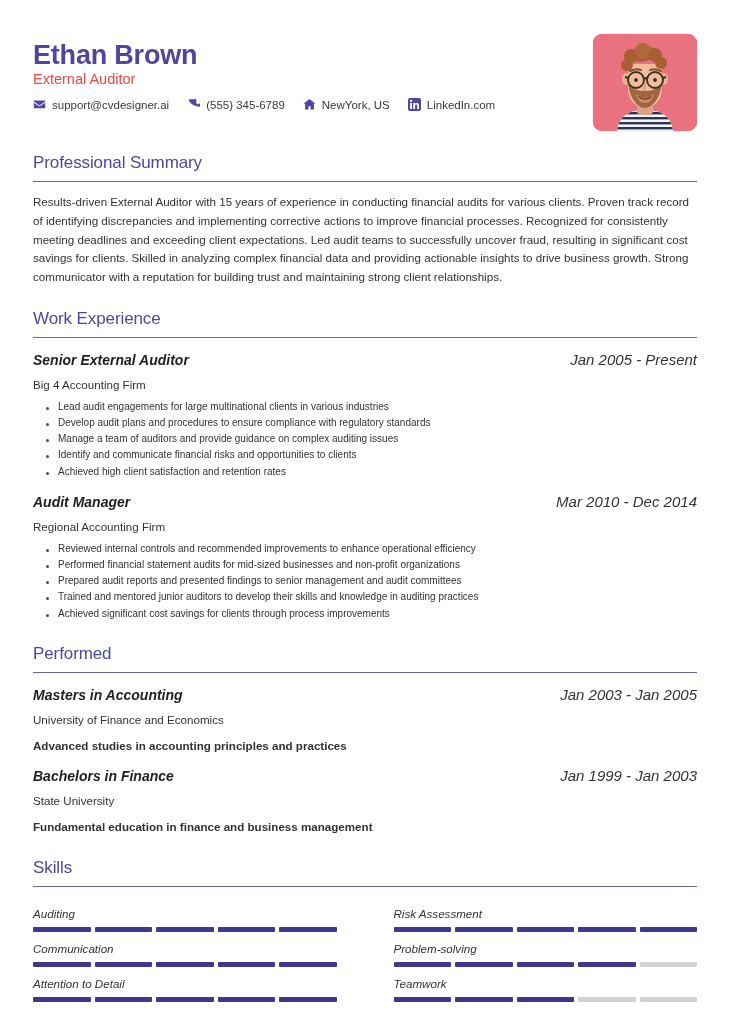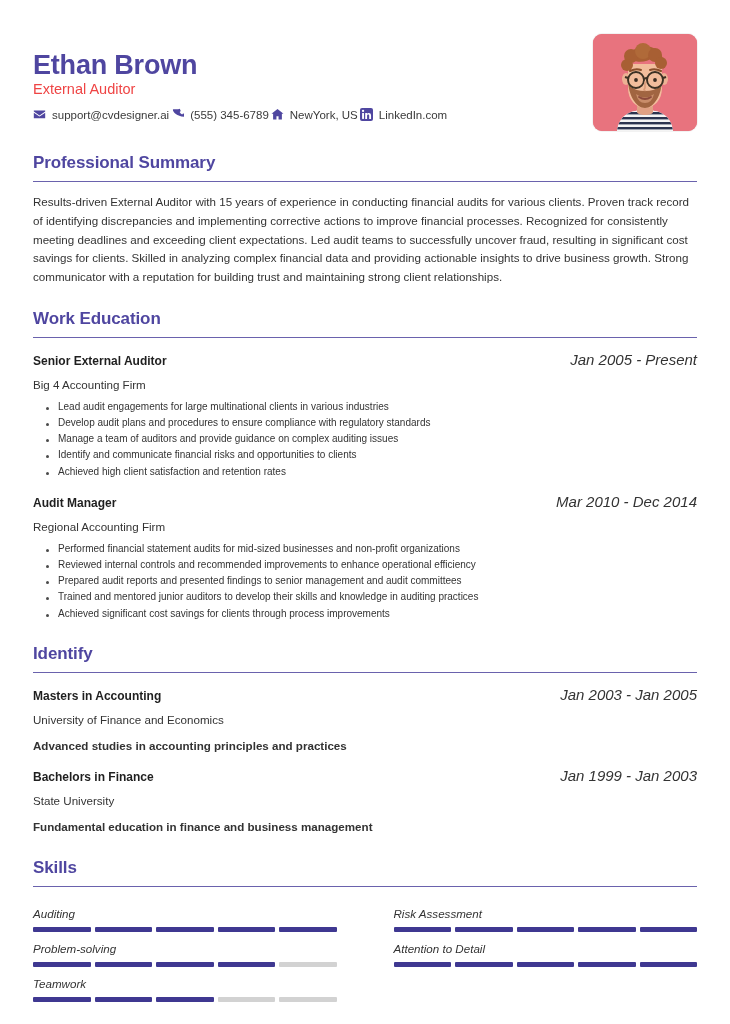--- a/index.html
+++ b/index.html
@@ -26,32 +26,31 @@
     justify-content: space-between;
     margin-top: 4px;
   }
   .header-left { padding-top: 6px; }
   .name {
     font-size: 27px;
     font-weight: bold;
     color: #4f46a0;
     letter-spacing: -0.2px;
     line-height: 1.15;
-    margin-top: 10px;
   }
   .job-title {
     font-size: 14.5px;
     color: #ef4444;
     font-weight: normal;
   }
   .contact-row {
     display: flex;
     align-items: flex-start;
     margin-top: 11px;
-    gap: 2px;
+    gap: 18px;
     flex-wrap: wrap;
   }
   .contact-item {
     display: flex;
     align-items: center;
     gap: 6px;
     font-size: 11.5px;
     color: #3a3a3a;
     white-space: nowrap;
   }
@@ -75,21 +74,21 @@
     position: relative;
     background: #e8737e;
     box-shadow: 0 0 0 1px rgba(0,0,0,0.05);
   }
   .photo svg { display: block; width: 100%; height: 100%; }
 
   
   .section { margin-top: 22px; }
   .section-title {
     font-size: 17px;
-    font-weight: bold;
+    font-weight: normal;
     color: #4f46a0;
     letter-spacing: -0.1px;
   }
   .section-rule {
     height: 1px;
     background: #6a62ad;
     margin-top: 8px;
     width: 100%;
   }
 
@@ -103,23 +102,24 @@
 
   
   .entry { margin-top: 13px; }
   .entry-head {
     display: flex;
     align-items: baseline;
     justify-content: space-between;
     gap: 14px;
   }
   .entry-role {
-    font-size: 12px;
+    font-size: 14px;
     font-weight: bold;
     color: #1f1f1f;
+    font-style: italic;
   }
   .entry-dates {
     font-size: 15px;
     font-style: italic;
     color: #333333;
     white-space: nowrap;
   }
   .entry-org {
     font-size: 11.6px;
     color: #333333;
@@ -289,21 +289,21 @@
     </div>
   </div>
 
   <div class="section">
     <div class="section-title">Professional Summary</div>
     <div class="section-rule"></div>
     <div class="summary-text">Results-driven External Auditor with 15 years of experience in conducting financial audits for various clients. Proven track record of identifying discrepancies and implementing corrective actions to improve financial processes. Recognized for consistently meeting deadlines and exceeding client expectations. Led audit teams to successfully uncover fraud, resulting in significant cost savings for clients. Skilled in analyzing complex financial data and providing actionable insights to drive business growth. Strong communicator with a reputation for building trust and maintaining strong client relationships.</div>
   </div>
 
   <div class="section">
-    <div class="section-title">Work Education</div>
+    <div class="section-title">Work Experience</div>
     <div class="section-rule"></div>
     <div id="experience-list">
         <div class="entry">
           <div class="entry-head">
             <div class="entry-role">Senior External Auditor</div>
             <div class="entry-dates">Jan 2005 - Present</div>
           </div>
           <div class="entry-org">Big 4 Accounting Firm</div>
           <ul class="bullets">
             <li>Lead audit engagements for large multinational clients in various industries</li>
@@ -313,32 +313,32 @@
             <li>Achieved high client satisfaction and retention rates</li>
           </ul>
         </div>
         <div class="entry">
           <div class="entry-head">
             <div class="entry-role">Audit Manager</div>
             <div class="entry-dates">Mar 2010 - Dec 2014</div>
           </div>
           <div class="entry-org">Regional Accounting Firm</div>
           <ul class="bullets">
+            <li>Reviewed internal controls and recommended improvements to enhance operational efficiency</li>
             <li>Performed financial statement audits for mid-sized businesses and non-profit organizations</li>
-            <li>Reviewed internal controls and recommended improvements to enhance operational efficiency</li>
             <li>Prepared audit reports and presented findings to senior management and audit committees</li>
             <li>Trained and mentored junior auditors to develop their skills and knowledge in auditing practices</li>
             <li>Achieved significant cost savings for clients through process improvements</li>
           </ul>
         </div>
       </div>
   </div>
 
   <div class="section">
-    <div class="section-title">Identify</div>
+    <div class="section-title">Performed</div>
     <div class="section-rule"></div>
     <div id="education-list">
         <div class="entry">
           <div class="entry-head">
             <div class="entry-role">Masters in Accounting</div>
             <div class="entry-dates">Jan 2003 - Jan 2005</div>
           </div>
           <div class="entry-org">University of Finance and Economics</div>
           <div class="entry-desc">Advanced studies in accounting principles and practices</div>
         </div>
@@ -371,20 +371,30 @@
           <div class="skill-name">Risk Assessment</div>
           <div class="skill-bar">
             <span class="seg on"></span>
             <span class="seg on"></span>
             <span class="seg on"></span>
             <span class="seg on"></span>
             <span class="seg on"></span>
           </div>
         </div>
         <div class="skill">
+          <div class="skill-name">Communication</div>
+          <div class="skill-bar">
+            <span class="seg on"></span>
+            <span class="seg on"></span>
+            <span class="seg on"></span>
+            <span class="seg on"></span>
+            <span class="seg on"></span>
+          </div>
+        </div>
+        <div class="skill">
           <div class="skill-name">Problem-solving</div>
           <div class="skill-bar">
             <span class="seg on"></span>
             <span class="seg on"></span>
             <span class="seg on"></span>
             <span class="seg on"></span>
             <span class="seg"></span>
           </div>
         </div>
         <div class="skill">

